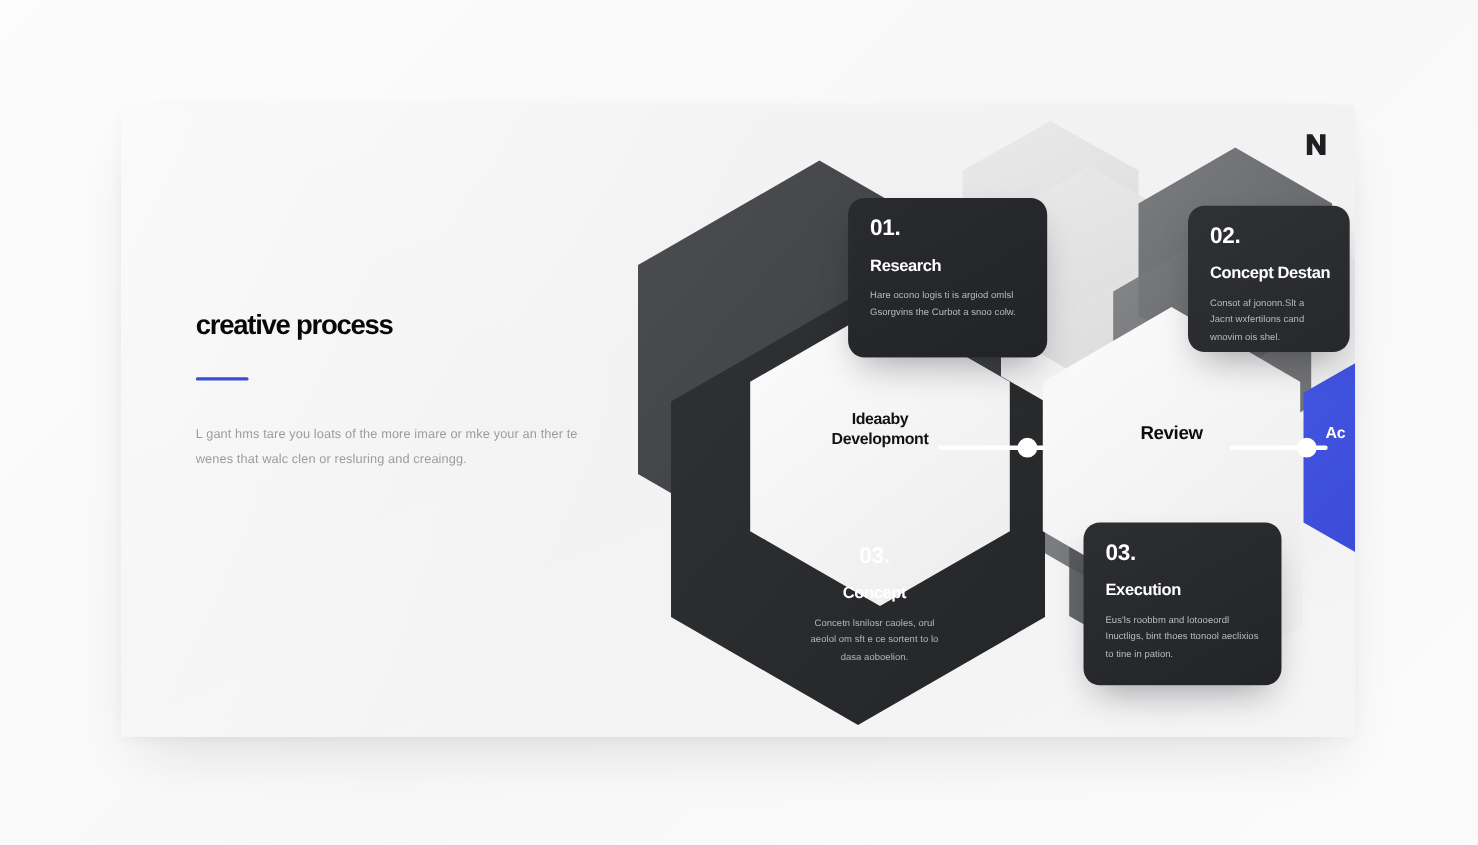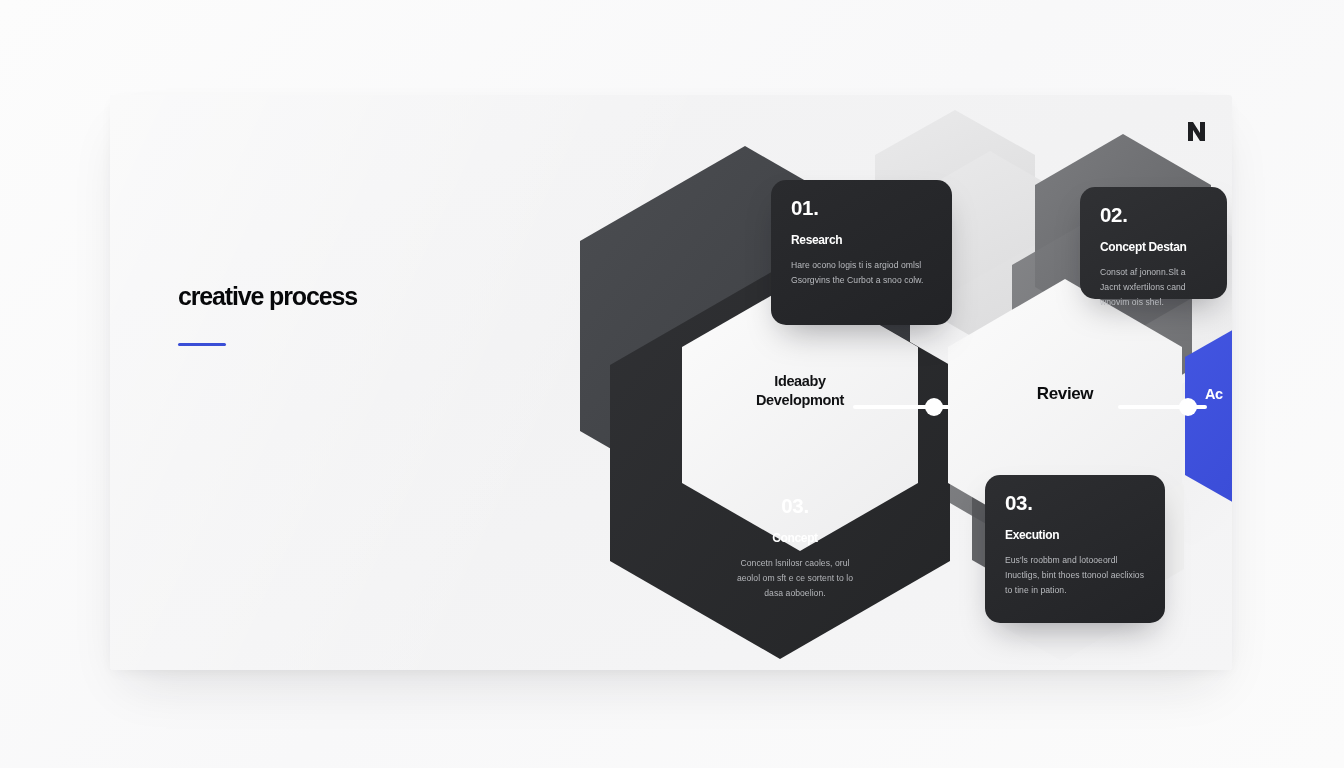--- a/index.html
+++ b/index.html
@@ -66,31 +66,31 @@
   .card {
     position:absolute; border-radius:15px; z-index:20;
     padding:18px 20px 20px;
     box-shadow:0 16px 34px -12px rgba(12,14,20,.38);
   }
   .card .num {
     font-size:20.5px; font-weight:700; color:#ffffff;
     letter-spacing:-.3px; line-height:1;
   }
   .card .ttl {
-    margin-top:15px; font-size:12px; font-weight:700;
+    margin-top:15px; font-size:15px; font-weight:700;
     color:#ffffff; letter-spacing:-.35px; line-height:1.1;
     white-space:nowrap;
   }
   .card .desc {
     margin-top:11px; font-size:8.6px; line-height:1.78;
     color:#b9bbbf; letter-spacing:.05px;
   }
   #card-research  { left:661px; top:85px;  width:181px; height:145px;
     background:linear-gradient(150deg,#2a2b2e 0%,#222326 100%); }
-  #card-concept-design { left:970px; top:92px; width:147px; height:112px;
+  #card-concept-design { left:970px; top:92px; width:147px; height:133px;
     background:linear-gradient(150deg,#303134 0%,#27282b 100%); }
   #card-concept   { left:600px; top:383px; width:170px; height:148px;
     background:transparent; box-shadow:none; text-align:center; }
   #card-concept .desc { color:#b4b6ba; }
   #card-execution { left:875px; top:380px; width:180px; height:148px;
     background:linear-gradient(150deg,#2d2e31 0%,#232427 100%); }
 
   
   .hexlabel {
     position:absolute; z-index:21; text-align:center;
@@ -208,20 +208,21 @@
 
     <div class="card" id="card-execution">
       <div class="num">03.</div>
       <div class="ttl">Execution</div>
       <div class="desc">Eus'ls roobbm and lotooeordl Inuctligs, bint thoes ttonool aeclixios to tine in pation.</div>
     </div>
 
     <div id="left">
       <div class="headline">creative process</div>
       <div class="rule"></div>
+      <div class="blurb">L gant hms tare you loats of the more imare or mke your an ther te wenes that walc clen or resluring and creaingg.</div>
     </div>
 
     <div id="logo">
       <svg viewBox="0 0 19 21" xmlns="http://www.w3.org/2000/svg">
         <path d="M1 20 L1 1 L6 1 L13 12 L13 1 L18 1 L18 20 L13 20 L6 9 L6 20 Z" fill="#1e1f22"></path>
       </svg>
     </div>
 
   </div>
 </div>

